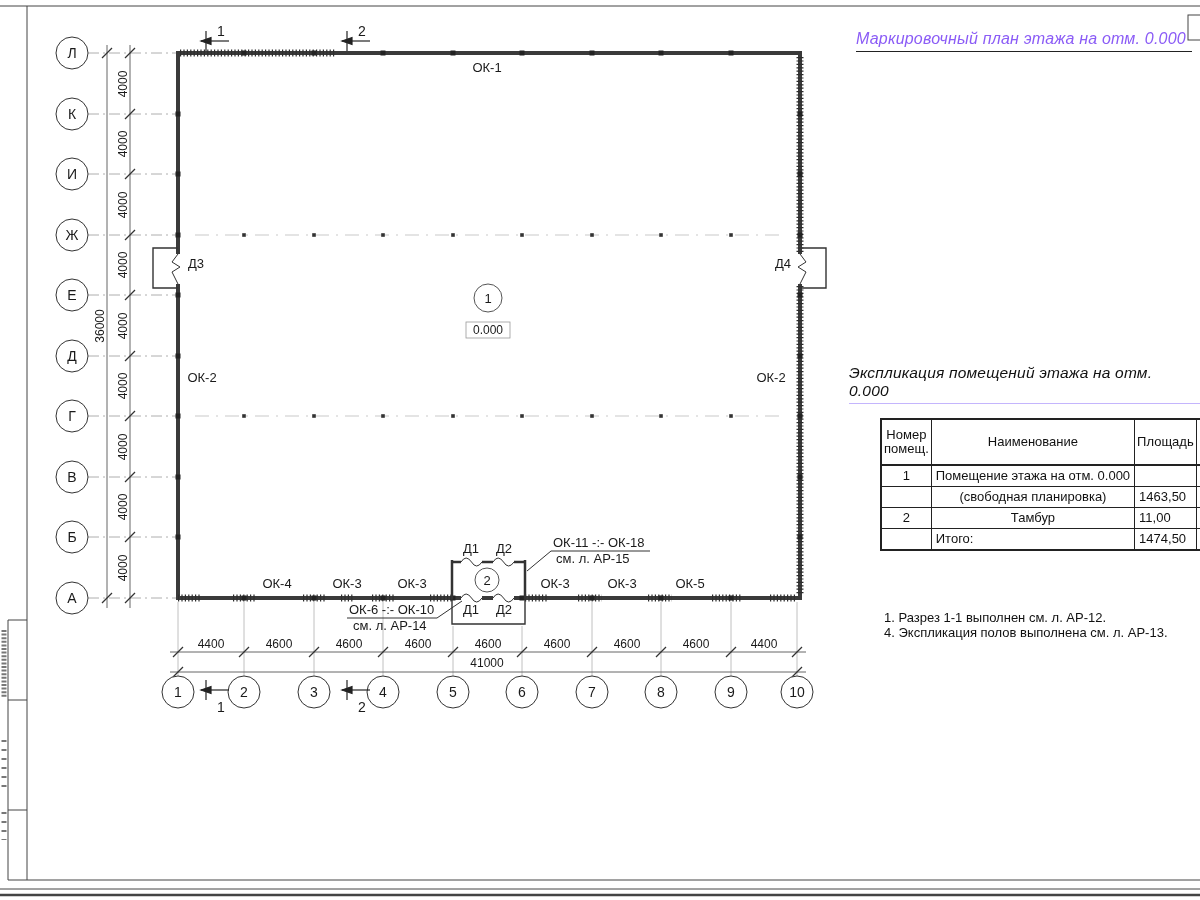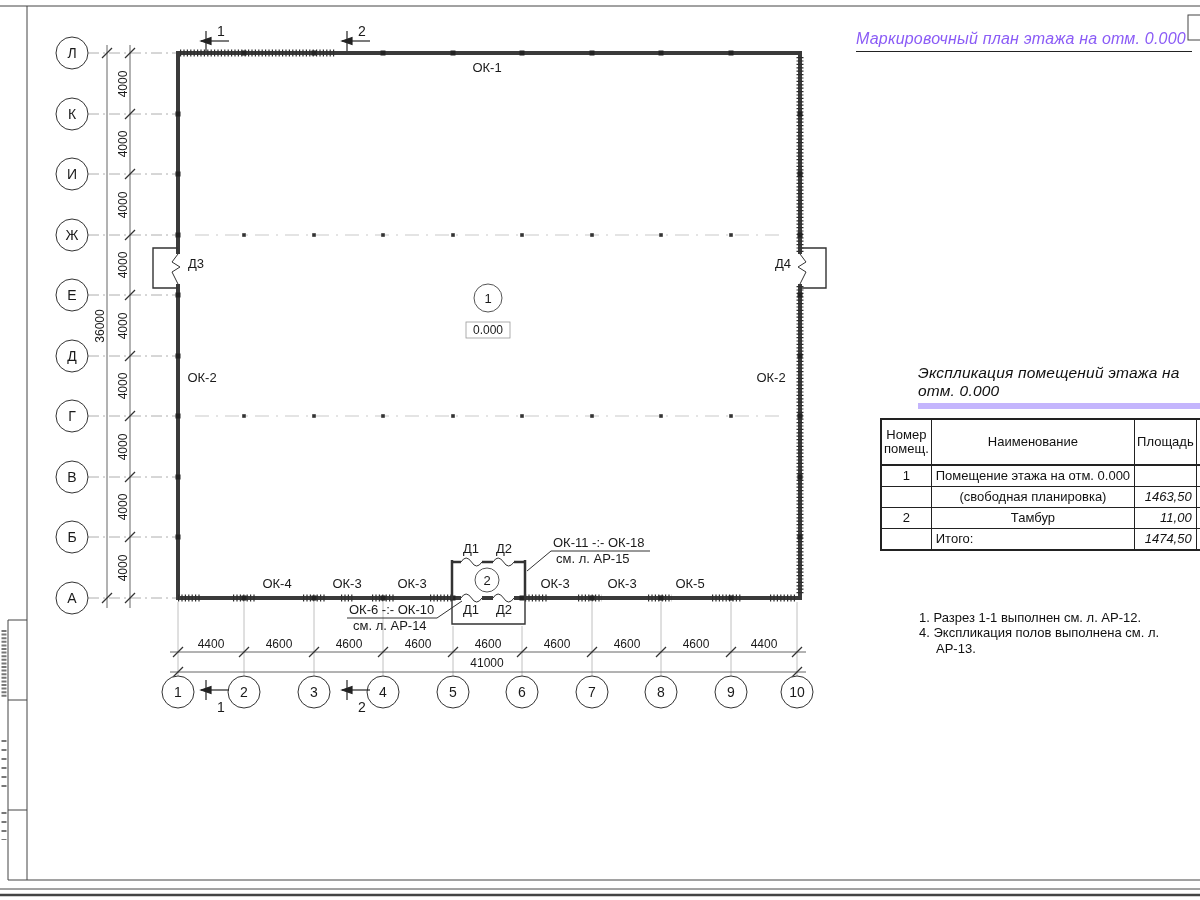--- a/index.html
+++ b/index.html
@@ -2,32 +2,32 @@
 <html><head>
 <meta charset="utf-8">
 <style>
   html,body{margin:0;padding:0;width:1200px;height:900px;overflow:hidden;background:#fff;}
   .sheet{position:relative;width:1200px;height:900px;font-family:"Liberation Sans",sans-serif;color:#1a1a1a;}
   .sheet svg{position:absolute;left:0;top:0;}
   svg text{font-family:"Liberation Sans",sans-serif;fill:#1a1a1a;}
   .t12{font-size:12px;} .t13{font-size:13px;} .t14{font-size:14px;}
   .plan-title{position:absolute;left:856px;top:30px;font-size:16px;font-style:italic;color:#8b5cf6;
               border-bottom:1px solid #222;padding:0 6px 3px 0;letter-spacing:.2px;}
-  .schedule-title{position:absolute;left:918px;top:364px;font-size:15.5px;font-style:italic;color:#111;
-              border-bottom:6px solid #c4b5fd;padding:0 4px 3px 0;letter-spacing:.2px;}
+  .schedule-title{position:absolute;left:849px;top:364px;font-size:15.5px;font-style:italic;color:#111;
+              border-bottom:1px solid #c4b5fd;padding:0 4px 3px 0;letter-spacing:.2px;}
   table.schedule{position:absolute;left:880px;top:418px;border-collapse:collapse;table-layout:fixed;
               font-size:13px;color:#111;border:2px solid #222;}
   table.schedule td{border:1px solid #222;height:20px;vertical-align:middle;line-height:1.1;padding:0 4px;overflow:hidden;white-space:nowrap;}
   table.schedule tr.hdr td{border-bottom:2px solid #222;height:44px;text-align:center;padding:0 2px;white-space:normal;}
   td.cnum{text-align:center;}
   td.cname{text-align:center;padding-left:8px;}
-  td.carea{text-align:right;padding-right:6px;font-style:italic;}
+  td.carea{text-align:left;padding-right:6px;}
   td.ctotal{text-align:left;padding-right:8px;}
   .notes{position:absolute;left:884px;top:610px;width:304px;font-size:13px;line-height:15.4px;color:#111;}
-  .notes .note{padding-left:17px;text-indent:-17px;margin-left:35px;}
+  .notes .note{padding-left:17px;text-indent:-17px;}
 </style>
 </head>
 <body>
 
 <div class="sheet">
 
 <svg width="1200" height="900" viewBox="0 0 1200 900">
 
   <g stroke="#444" stroke-width="1" fill="none">
     <line x1="0" y1="6" x2="1200" y2="6"></line>

